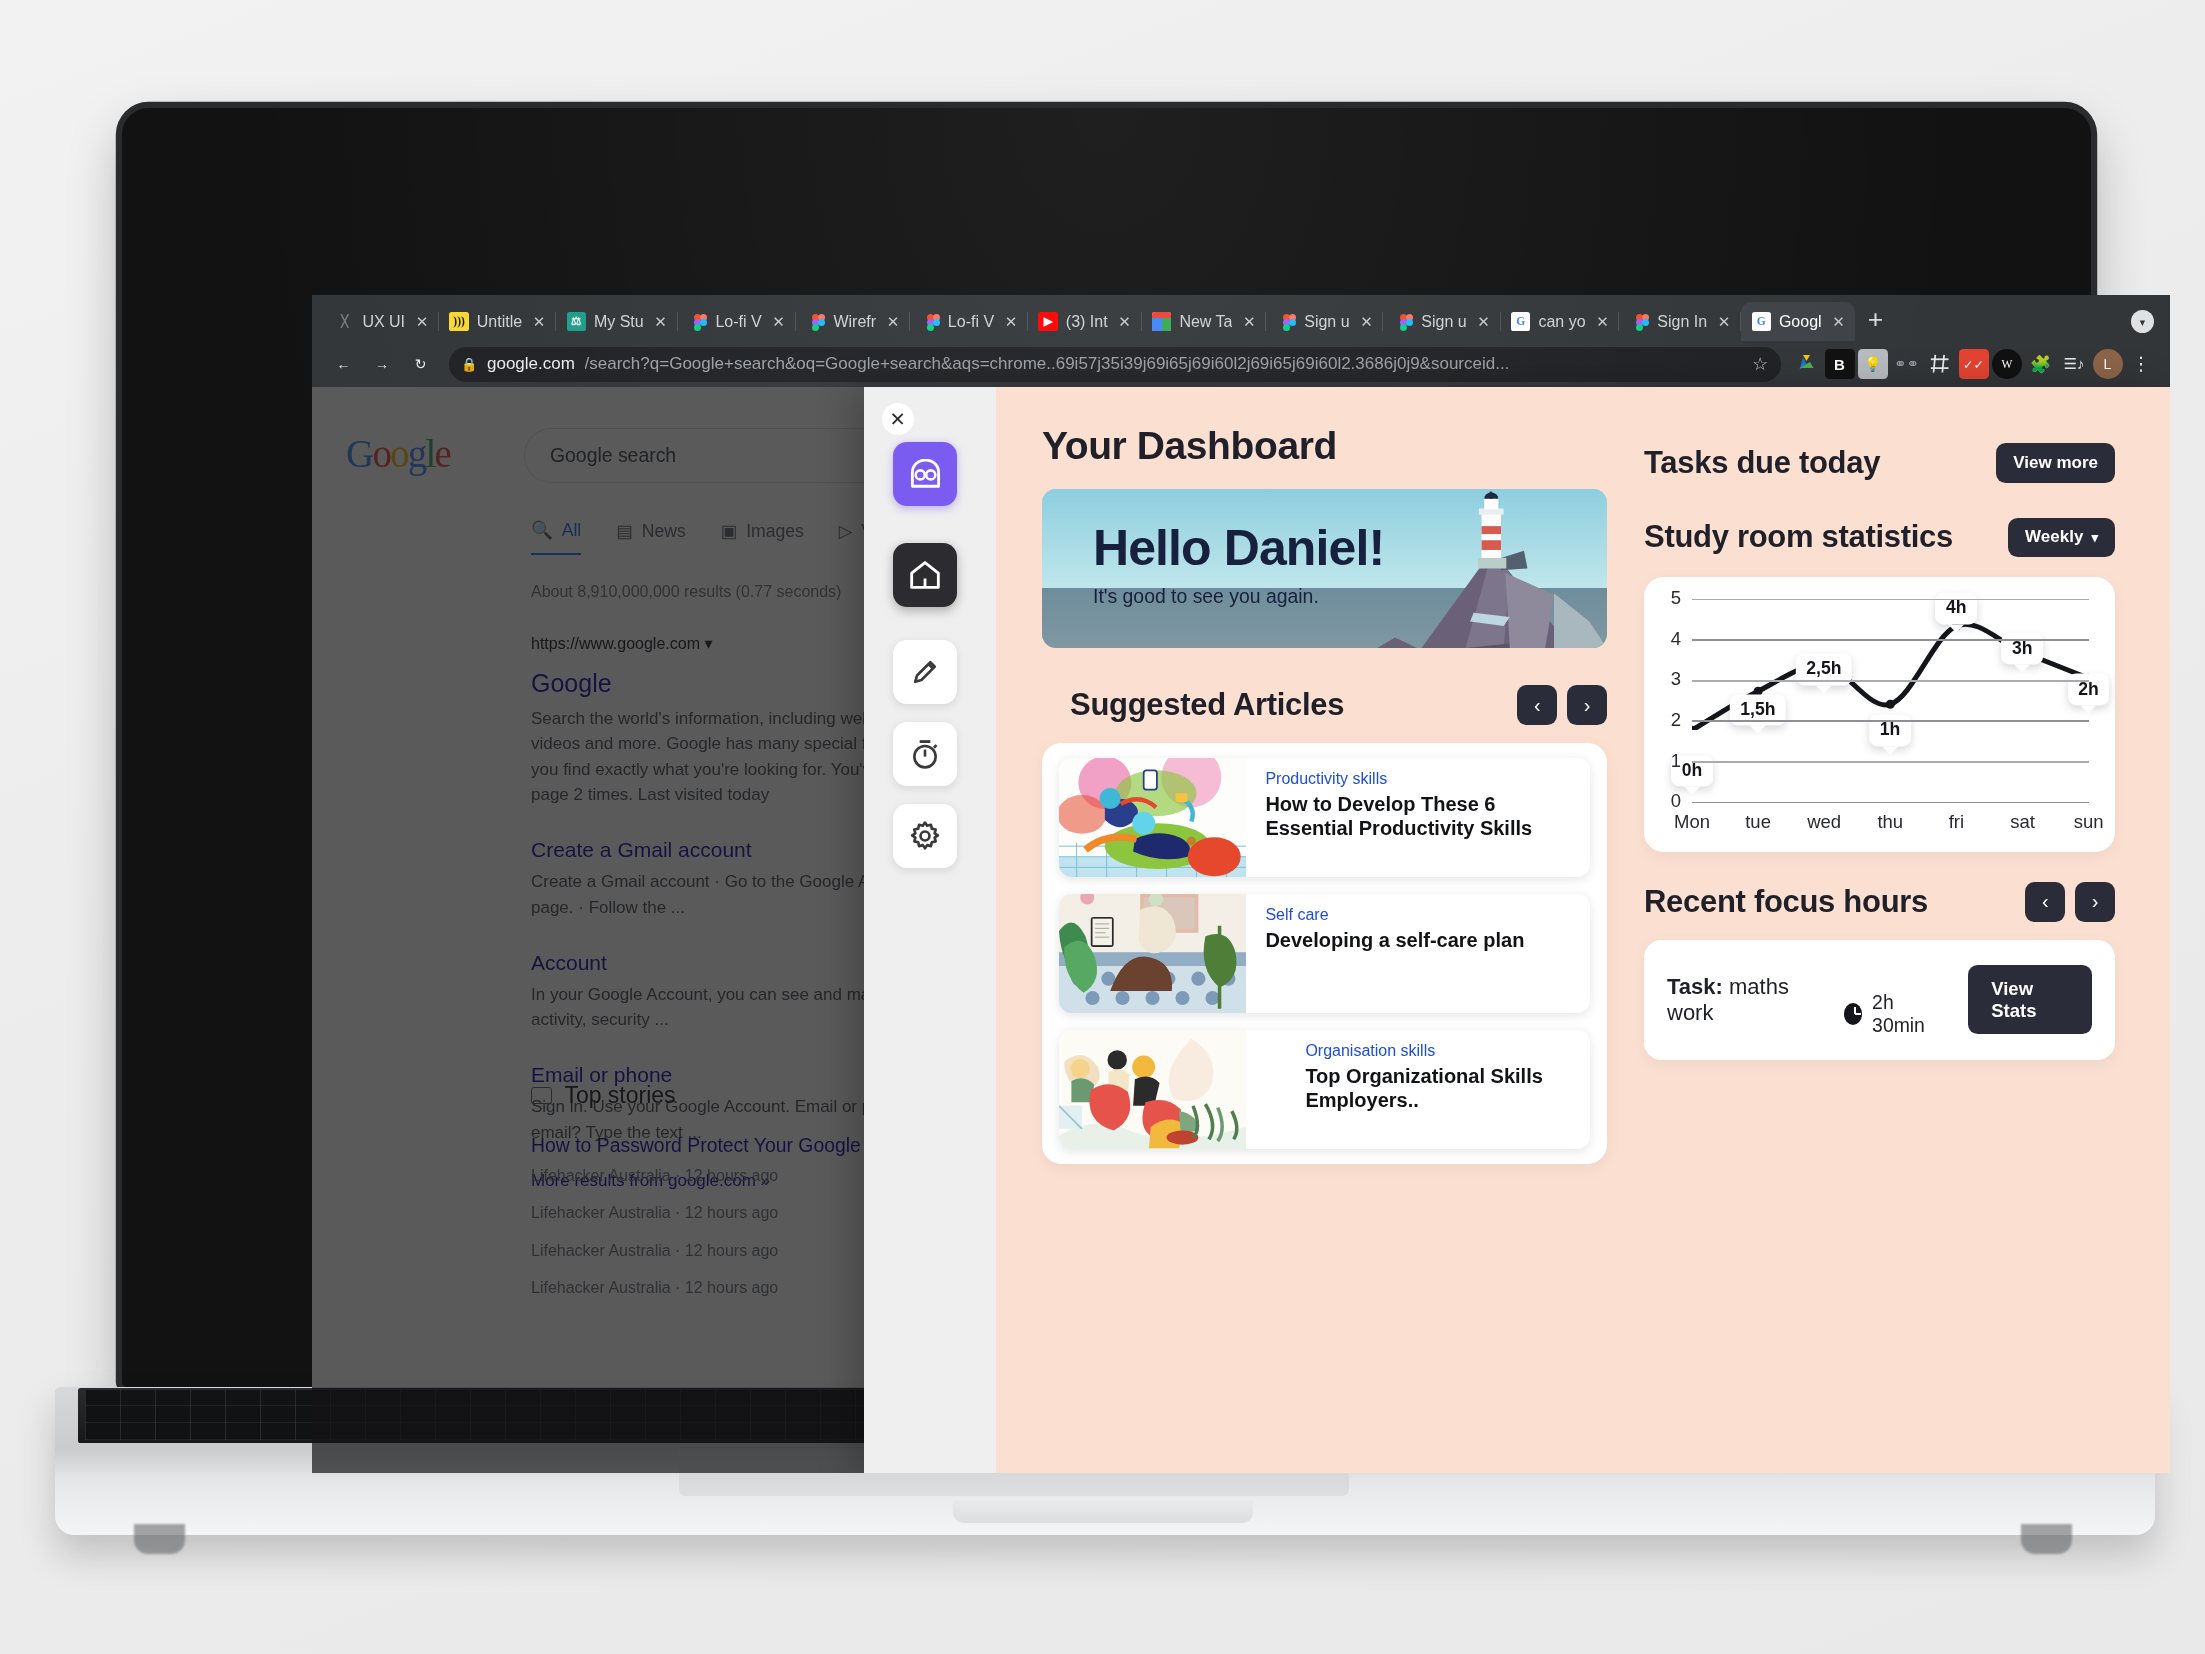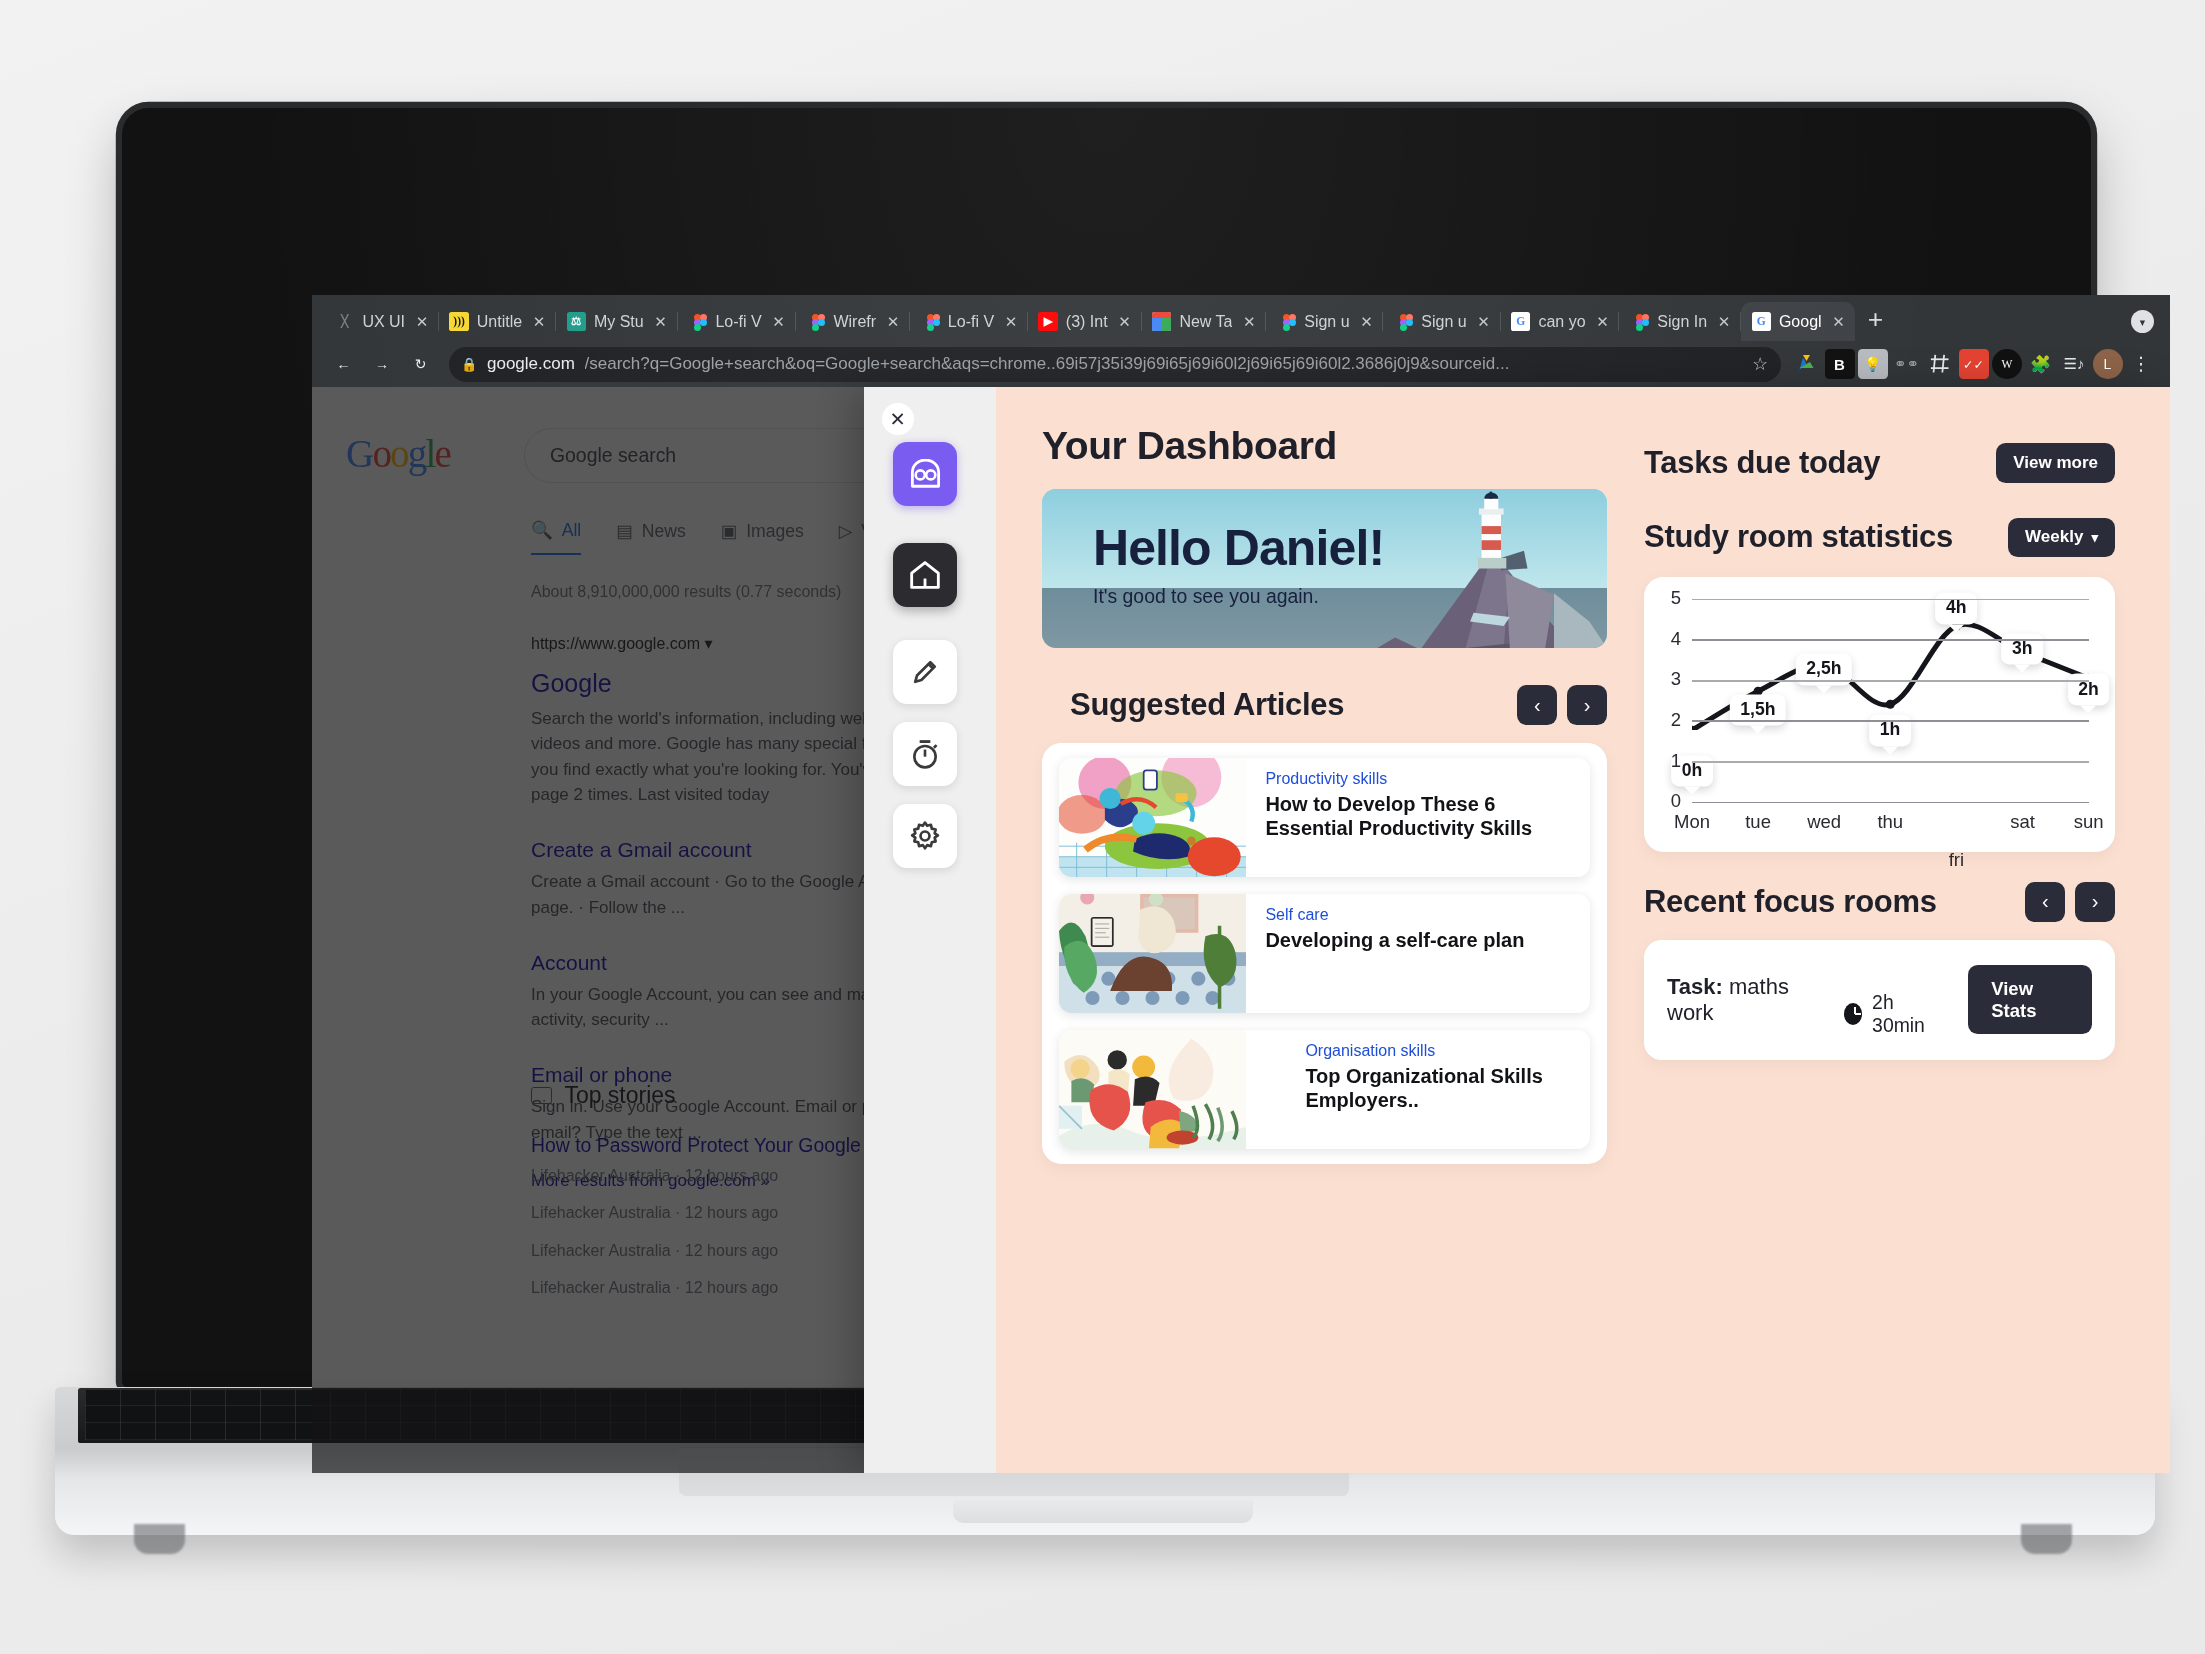--- a/index.html
+++ b/index.html
@@ -744,28 +744,28 @@
                         <div class="yl" style="top: calc(20% - 12.4px);">4</div>
                         <div class="gridline" style="top: calc(20% - 0.9px); background: rgb(142, 144, 149);"></div>
                         <div class="yl" style="top: calc(0% - 12.4px);">5</div>
                         <div class="gridline" style="top: calc(0% - 0.9px); background: rgb(169, 171, 175);"></div>
                       </div>
                     <div id="xlabels">
                         <span style="left: 0%;">Mon</span>
                         <span style="left: 16.6667%;">tue</span>
                         <span style="left: 33.3333%;">wed</span>
                         <span style="left: 50%;">thu</span>
-                        <span style="left: 66.6667%; margin-top: 38px;">fri</span>
+                        <span style="left: 66.6667%;">fri</span>
                         <span style="left: 83.3333%;">sat</span>
                         <span style="left: 100%;">sun</span>
                       </div>
                   </div>
 
                   <div class="sec-head" style="margin-top:30px;">
-                    <h2>Recent focus rooms</h2>
+                    <h2>Recent focus hours</h2>
                     <div class="arrow-pair">
                       <div class="arrow-btn">‹</div>
                       <div class="arrow-btn">›</div>
                     </div>
                   </div>
 
                   <div id="focus-card">
                     <div id="focus-task">
                       <b>Task:</b>
                       <span>maths work</span>

